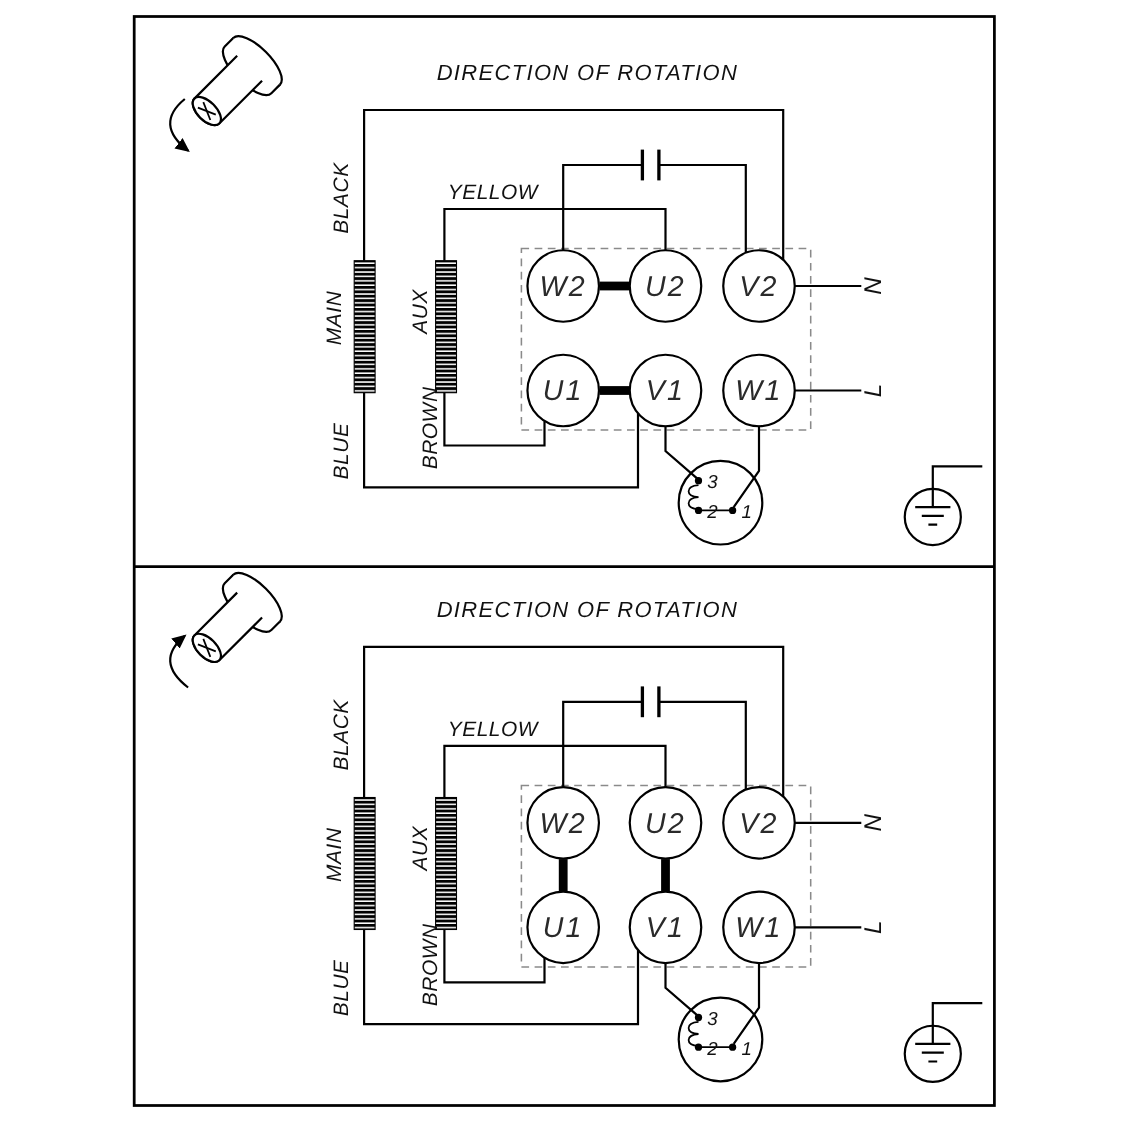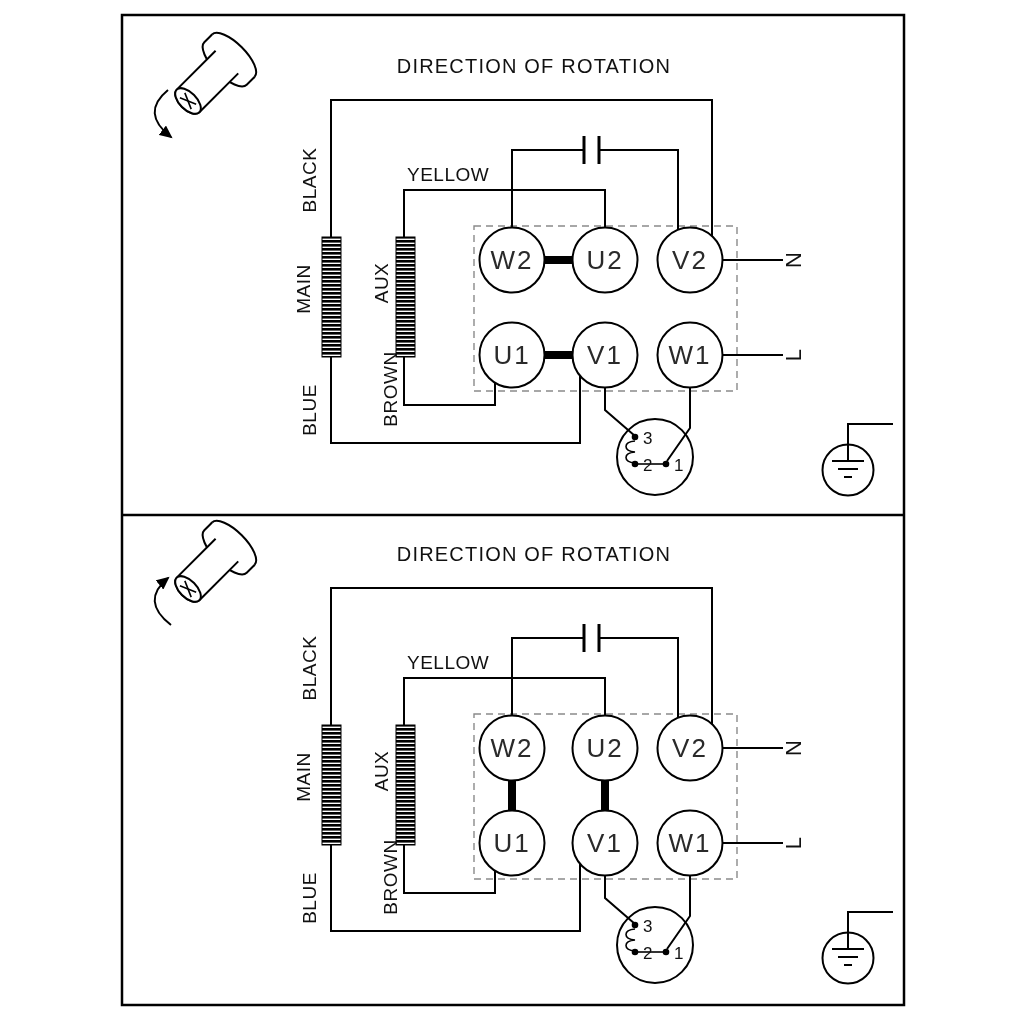--- a/index.html
+++ b/index.html
@@ -1,16 +1,16 @@
 <!DOCTYPE html>
 <html><head>
 <meta charset="utf-8">
 <style>
   html,body{margin:0;padding:0;background:#ffffff;}
-  .stage{width:1024px;height:1024px;position:relative;background:#8b5cf6;}
+  .stage{width:1024px;height:1024px;position:relative;background:#8b5cf6;font-style:italic;}
   svg text{font-family:"Liberation Sans","DejaVu Sans",sans-serif;fill:#111;}
   .title{font-size:20px;letter-spacing:1.2px;text-anchor:middle;}
   .vlabel{font-size:19px;text-anchor:middle;letter-spacing:0.5px;}
   .hlabel{font-size:19px;letter-spacing:0.5px;}
   .nlabel{font-size:22px;text-anchor:middle;}
   .tlabel{font-size:26px;text-anchor:middle;letter-spacing:2px;fill:#2a2a2a;}
   .num{font-size:17px;}
   .wire{stroke:#000;stroke-width:2;fill:none;}
   .plate{stroke:#000;stroke-width:3;fill:none;}
   .bridge{stroke:#000;stroke-width:8;fill:none;}

